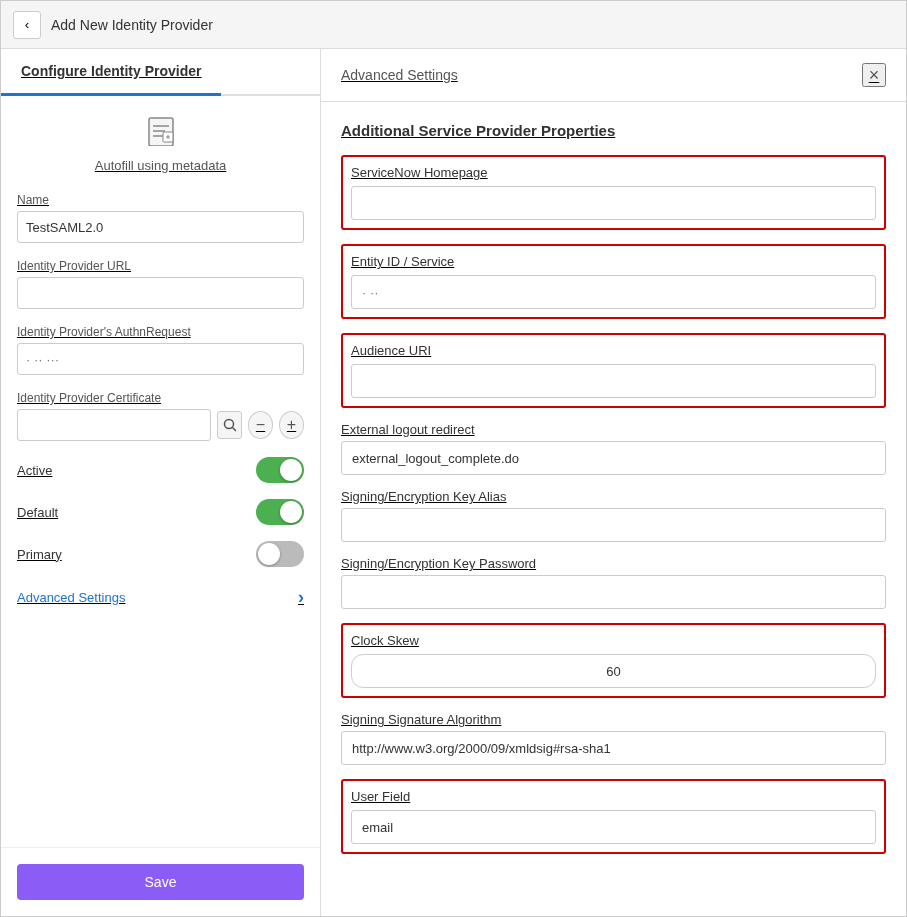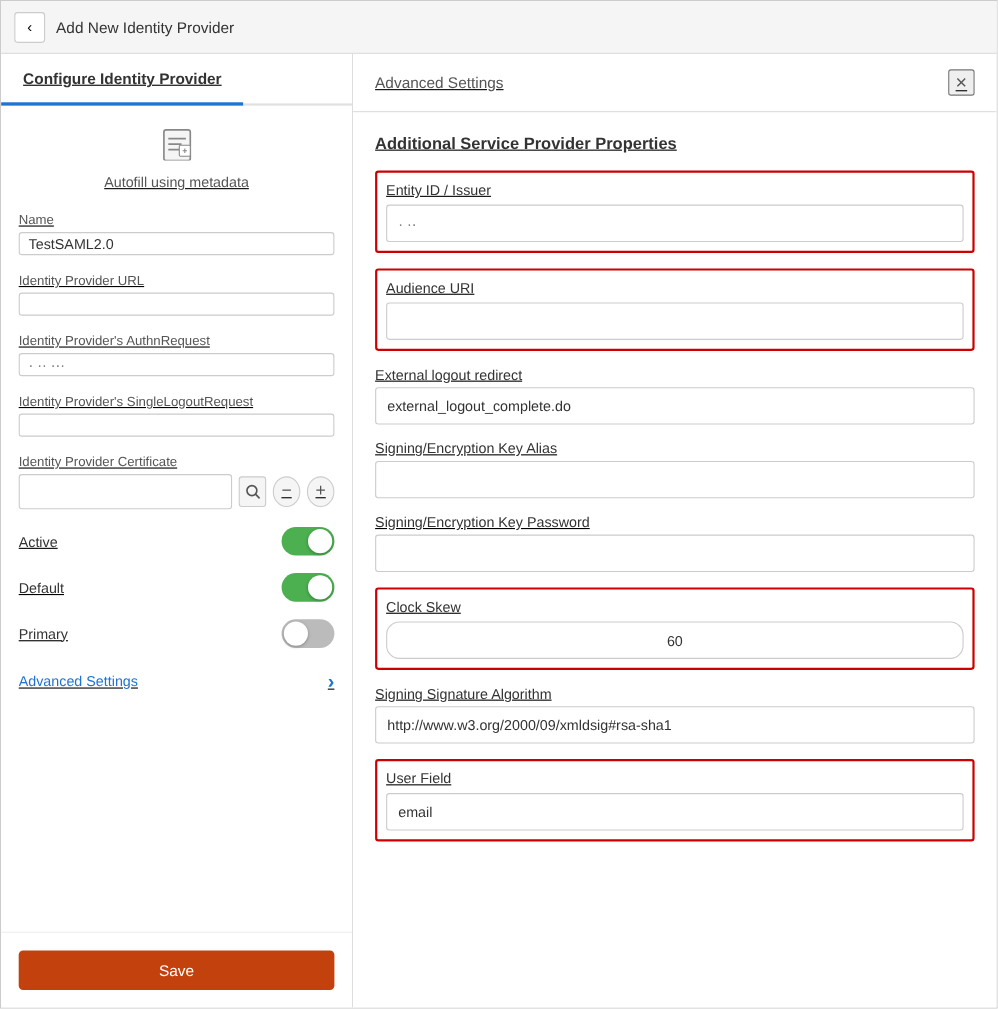--- a/index.html
+++ b/index.html
@@ -21,41 +21,41 @@
     .left-panel-tabs { display: flex; border-bottom: 2px solid #e0e0e0; }
     .tab-active { padding: 14px 20px; font-weight: bold; font-size: 14px; color: #333; border-bottom: 3px solid #1d74d3; margin-bottom: -2px; cursor: pointer; }
     
     .left-panel-body { padding: 16px; flex: 1; overflow-y: auto; }
 
     .autofill-row { display: flex; align-items: center; gap: 10px; margin-bottom: 20px; color: #555; font-size: 13px; cursor: pointer; flex-direction: column; }
     .autofill-icon { width: 36px; height: 36px; display: flex; align-items: center; justify-content: center; }
 
     .form-group { margin-bottom: 16px; }
     .form-label { font-size: 12px; color: #555; margin-bottom: 4px; display: block; }
-    .form-input { width: 100%; border: 1px solid #ccc; border-radius: 3px; padding: 6px 8px; font-size: 13px; color: #333; height: 21px; }
+    .form-input { width: 100%; border: 1px solid #ccc; border-radius: 3px; padding: 6px 8px; font-size: 13px; color: #333; height: 32px; }
 
     .certificate-row { display: flex; align-items: center; gap: 6px; margin-bottom: 16px; }
     .cert-input { flex: 1; border: 1px solid #ccc; border-radius: 3px; padding: 6px 8px; font-size: 13px; height: 32px; }
     .cert-search-btn { width: 28px; height: 28px; border: 1px solid #ccc; background: #f5f5f5; border-radius: 3px; display: flex; align-items: center; justify-content: center; cursor: pointer; }
     .cert-minus-btn { width: 28px; height: 28px; border: 1px solid #ccc; background: #f5f5f5; border-radius: 50%; display: flex; align-items: center; justify-content: center; cursor: pointer; color: #555; font-size: 16px; }
     .cert-plus-btn { width: 28px; height: 28px; border: 1px solid #ccc; background: #f5f5f5; border-radius: 50%; display: flex; align-items: center; justify-content: center; cursor: pointer; color: #555; font-size: 16px; }
 
     .toggle-row { display: flex; align-items: center; justify-content: space-between; margin-bottom: 16px; gap: 22px; }
     .toggle-label { font-size: 13px; color: #333; }
     .toggle { width: 48px; height: 26px; border-radius: 13px; position: relative; cursor: pointer; }
     .toggle-on { background: #4caf50; }
     .toggle-off { background: #bbb; }
     .toggle-knob { width: 22px; height: 22px; background: #fff; border-radius: 50%; position: absolute; top: 2px; box-shadow: 0 1px 3px rgba(0,0,0,0.3); }
     .toggle-knob-on { right: 2px; }
     .toggle-knob-off { left: 2px; }
 
     .advanced-settings-link { display: flex; align-items: center; justify-content: space-between; color: #1d74d3; font-size: 13px; cursor: pointer; padding: 4px 0; text-decoration: none; }
 
     .save-btn-container { padding: 16px; border-top: 1px solid #eee; }
-    .save-btn { width: 100%; background: #c2410c; color: #fff; border: none; border-radius: 4px; padding: 10px; font-size: 14px; cursor: pointer; }
+    .save-btn { width: 100%; background: #8b5cf6; color: #fff; border: none; border-radius: 4px; padding: 10px; font-size: 14px; cursor: pointer; }
 
     
     .right-panel { flex: 1; display: flex; flex-direction: column; background: #fff; }
 
     .right-panel-header { display: flex; align-items: center; justify-content: space-between; padding: 14px 20px; border-bottom: 1px solid #ddd; }
     .right-panel-title { font-size: 14px; color: #555; }
     .close-btn { width: 24px; height: 24px; display: flex; align-items: center; justify-content: center; cursor: pointer; color: #555; font-size: 18px; }
 
     .right-panel-body { padding: 20px; flex: 1; overflow-y: auto; }
 
@@ -115,24 +115,20 @@
         <div class="form-group">
           <label class="form-label">Identity Provider URL</label>
           <input class="form-input" type="text" value="" style="">
         </div>
 
         <div class="form-group">
           <label class="form-label">Identity Provider's AuthnRequest</label>
           <input class="form-input" type="text" value="" placeholder="· ·· ···" style="">
         </div>
 
-        <div class="form-group">
-          <label class="form-label">Identity Provider's SingleLogoutRequest</label>
-          <input class="form-input" type="text" value="" style="">
-        </div>
 
         <div class="form-group">
           <label class="form-label">Identity Provider Certificate</label>
           <div class="certificate-row">
             <input class="cert-input" type="text" value="" style="">
             <button class="cert-search-btn">
               <svg width="14" height="14" viewBox="0 0 14 14" fill="none">
                 <circle cx="6" cy="6" r="4.5" stroke="#555" stroke-width="1.5"></circle>
                 <line x1="9.5" y1="9.5" x2="13" y2="13" stroke="#555" stroke-width="1.5"></line>
               </svg>
@@ -182,23 +178,27 @@
       <div class="right-panel-header">
         <span class="right-panel-title">Advanced Settings</span>
         <button class="close-btn">
           <span>×</span>
         </button>
       </div>
 
       <div class="right-panel-body">
         <div class="section-title">Additional Service Provider Properties</div>
 
-
-        <div class="field-group-highlight">
-          <label class="field-label">Entity ID / Issuer</label>
+        <div class="field-group-highlight">
+          <label class="field-label">ServiceNow Homepage</label>
+          <input class="field-input" type="text" value="" style="">
+        </div>
+
+        <div class="field-group-highlight">
+          <label class="field-label">Entity ID / Service</label>
           <input class="field-input" type="text" value="" placeholder="· ··" style="">
         </div>
 
         <div class="field-group-highlight">
           <label class="field-label">Audience URI</label>
           <input class="field-input" type="text" value="" style="">
         </div>
 
         <div class="field-group">
           <label class="field-label">External logout redirect</label>

